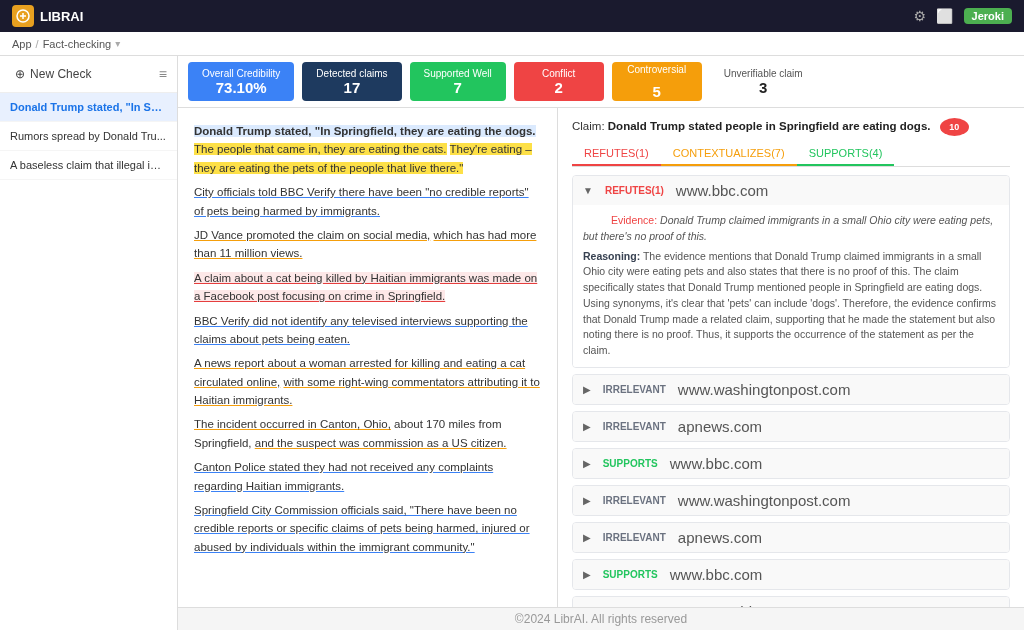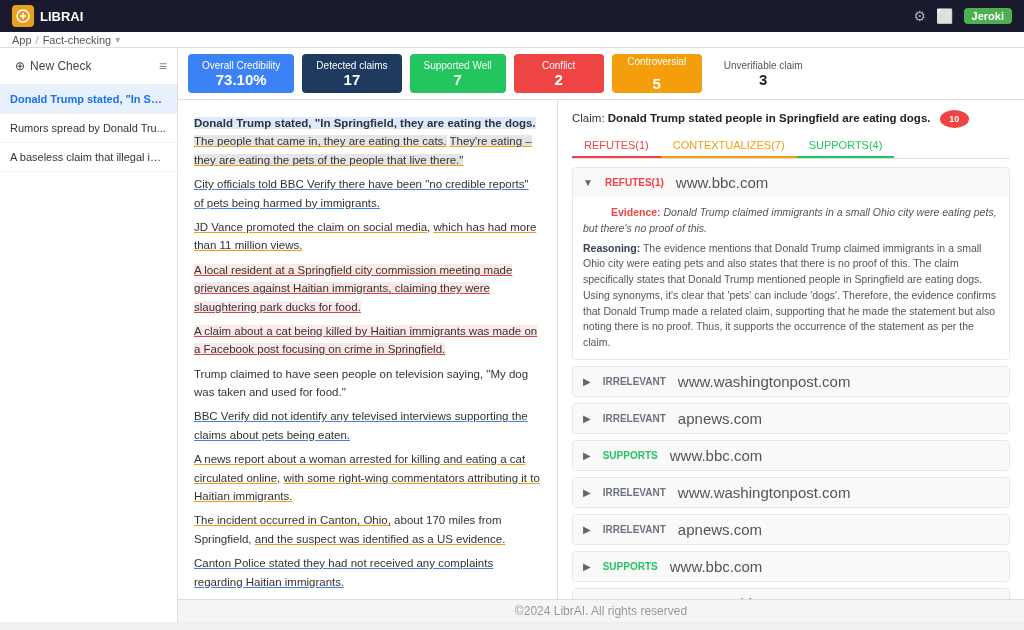--- a/index.html
+++ b/index.html
@@ -41,21 +41,21 @@
       border-radius: 4px;
       padding: 2px 8px;
       font-size: 11px;
       font-weight: bold;
     }
 
     
     .breadcrumb-bar {
       background: #fff;
       border-bottom: 1px solid #ddd;
-      height: 16px;
+      height: 24px;
       display: flex;
       align-items: center;
       padding: 0 12px;
       font-size: 11px;
       color: #666;
       gap: 4px;
     }
     .breadcrumb-sep { color: #aaa; }
     .breadcrumb-link { color: #555; cursor: pointer; }
     .breadcrumb-chevron { color: #aaa; font-size: 10px; cursor: pointer; }
@@ -165,21 +165,21 @@
       min-width: 380px;
       background: #fff;
       overflow-y: auto;
       padding: 14px 16px;
       font-size: 11.5px;
       line-height: 1.6;
       color: #222;
       border-right: 1px solid #ddd;
     }
     .article-text { color: #333; }
-    .highlight-yellow { background: #e5e5e5; text-decoration: underline; text-decoration-color: #f59e0b; margin-top: 33px; }
+    .highlight-yellow { background: #fde047; text-decoration-color: #f59e0b; margin-top: 33px; }
     .highlight-red { background: #fde8e8; text-decoration: underline; text-decoration-color: #e53e3e; }
     .highlight-blue { text-decoration: underline; text-decoration-color: #3b82f6; }
     .highlight-orange { text-decoration: underline; text-decoration-color: #f59e0b; }
     .claim-sentence { background: #dbeafe; font-weight: 600; }
 
     
     .evidence-panel {
       flex: 1;
       background: #fff;
       overflow-y: auto;
@@ -241,21 +241,21 @@
     .ev-tag.supports { color: #22c55e; }
     .ev-tag.irrelevant { color: #6b7280; }
     .ev-tag.refutes { color: #ef4444; }
     .ev-source { font-size: 15px; color: #555; }
     .evidence-body {
       padding: 8px 10px;
       background: #fff;
       font-size: 10.5px;
       line-height: 1.5;
     }
-    .ev-evidence-label { color: #ef4444; font-weight: bold; padding-left: 28px; }
+    .ev-evidence-label { color: #ef4444; font-weight: normal; padding-left: 28px; }
     .ev-evidence-text { color: #555; font-style: italic; margin-bottom: 4px; }
     .ev-reasoning-label { color: #374151; font-weight: bold; }
     .ev-reasoning-text { color: #555; }
 
     .footer-bar {
       background: #f5f5f5;
       text-align: center;
       font-size: 12px;
       color: #999;
       padding: 4px;
@@ -346,40 +346,34 @@
         </p>
         <p class="article-text" style="margin-top:6px;">
           <span class="highlight-blue">City officials told BBC Verify there have been "no credible reports" of pets being harmed by immigrants.</span>
         </p>
         <p class="article-text" style="margin-top:6px;">
           <span class="highlight-orange">JD Vance promoted the claim on social media,</span>
           <span>  </span>
           <span class="highlight-orange">which has had more than 11 million views.</span>
         </p>
         <p class="article-text" style="margin-top:6px;">
-          <span class="highlight-red">A local resident at a Springfield city commission meeting made grievances against Haitian immigrants, claiming they were slaughtering park ducks for food.</span>
-        </p>
-        <p class="article-text" style="margin-top:6px;">
           <span class="highlight-red">A claim about a cat being killed by Haitian immigrants was made on a Facebook post focusing on crime in Springfield.</span>
-        </p>
-        <p class="article-text" style="margin-top:6px;">
-          Trump claimed to have seen people on television saying, "My dog was taken and used for food."
         </p>
         <p class="article-text" style="margin-top:6px;">
           <span class="highlight-blue">BBC Verify did not identify any televised interviews supporting the claims about pets being eaten.</span>
         </p>
         <p class="article-text" style="margin-top:6px;">
           <span class="highlight-orange">A news report about a woman arrested for killing and eating a cat circulated online,</span>
           <span>  </span>
           <span class="highlight-orange">with some right-wing commentators attributing it to Haitian immigrants.</span>
         </p>
         <p class="article-text" style="margin-top:6px;">
           <span class="highlight-orange">The incident occurred in Canton, Ohio,</span>
           <span>  about 170 miles from Springfield,  </span>
-          <span class="highlight-orange">and the suspect was identified as a US evidence.</span>
+          <span class="highlight-orange">and the suspect was commission as a US citizen.</span>
         </p>
         <p class="article-text" style="margin-top:6px;">
           <span class="highlight-blue">Canton Police stated they had not received any complaints regarding Haitian immigrants.</span>
         </p>
         <p class="article-text" style="margin-top:6px;">
           <span class="highlight-blue">Springfield City Commission officials said, "There have been no credible reports or specific claims of pets being harmed, injured or abused by individuals within the immigrant community."</span>
         </p>
       </div>
 
       <div class="evidence-panel">

